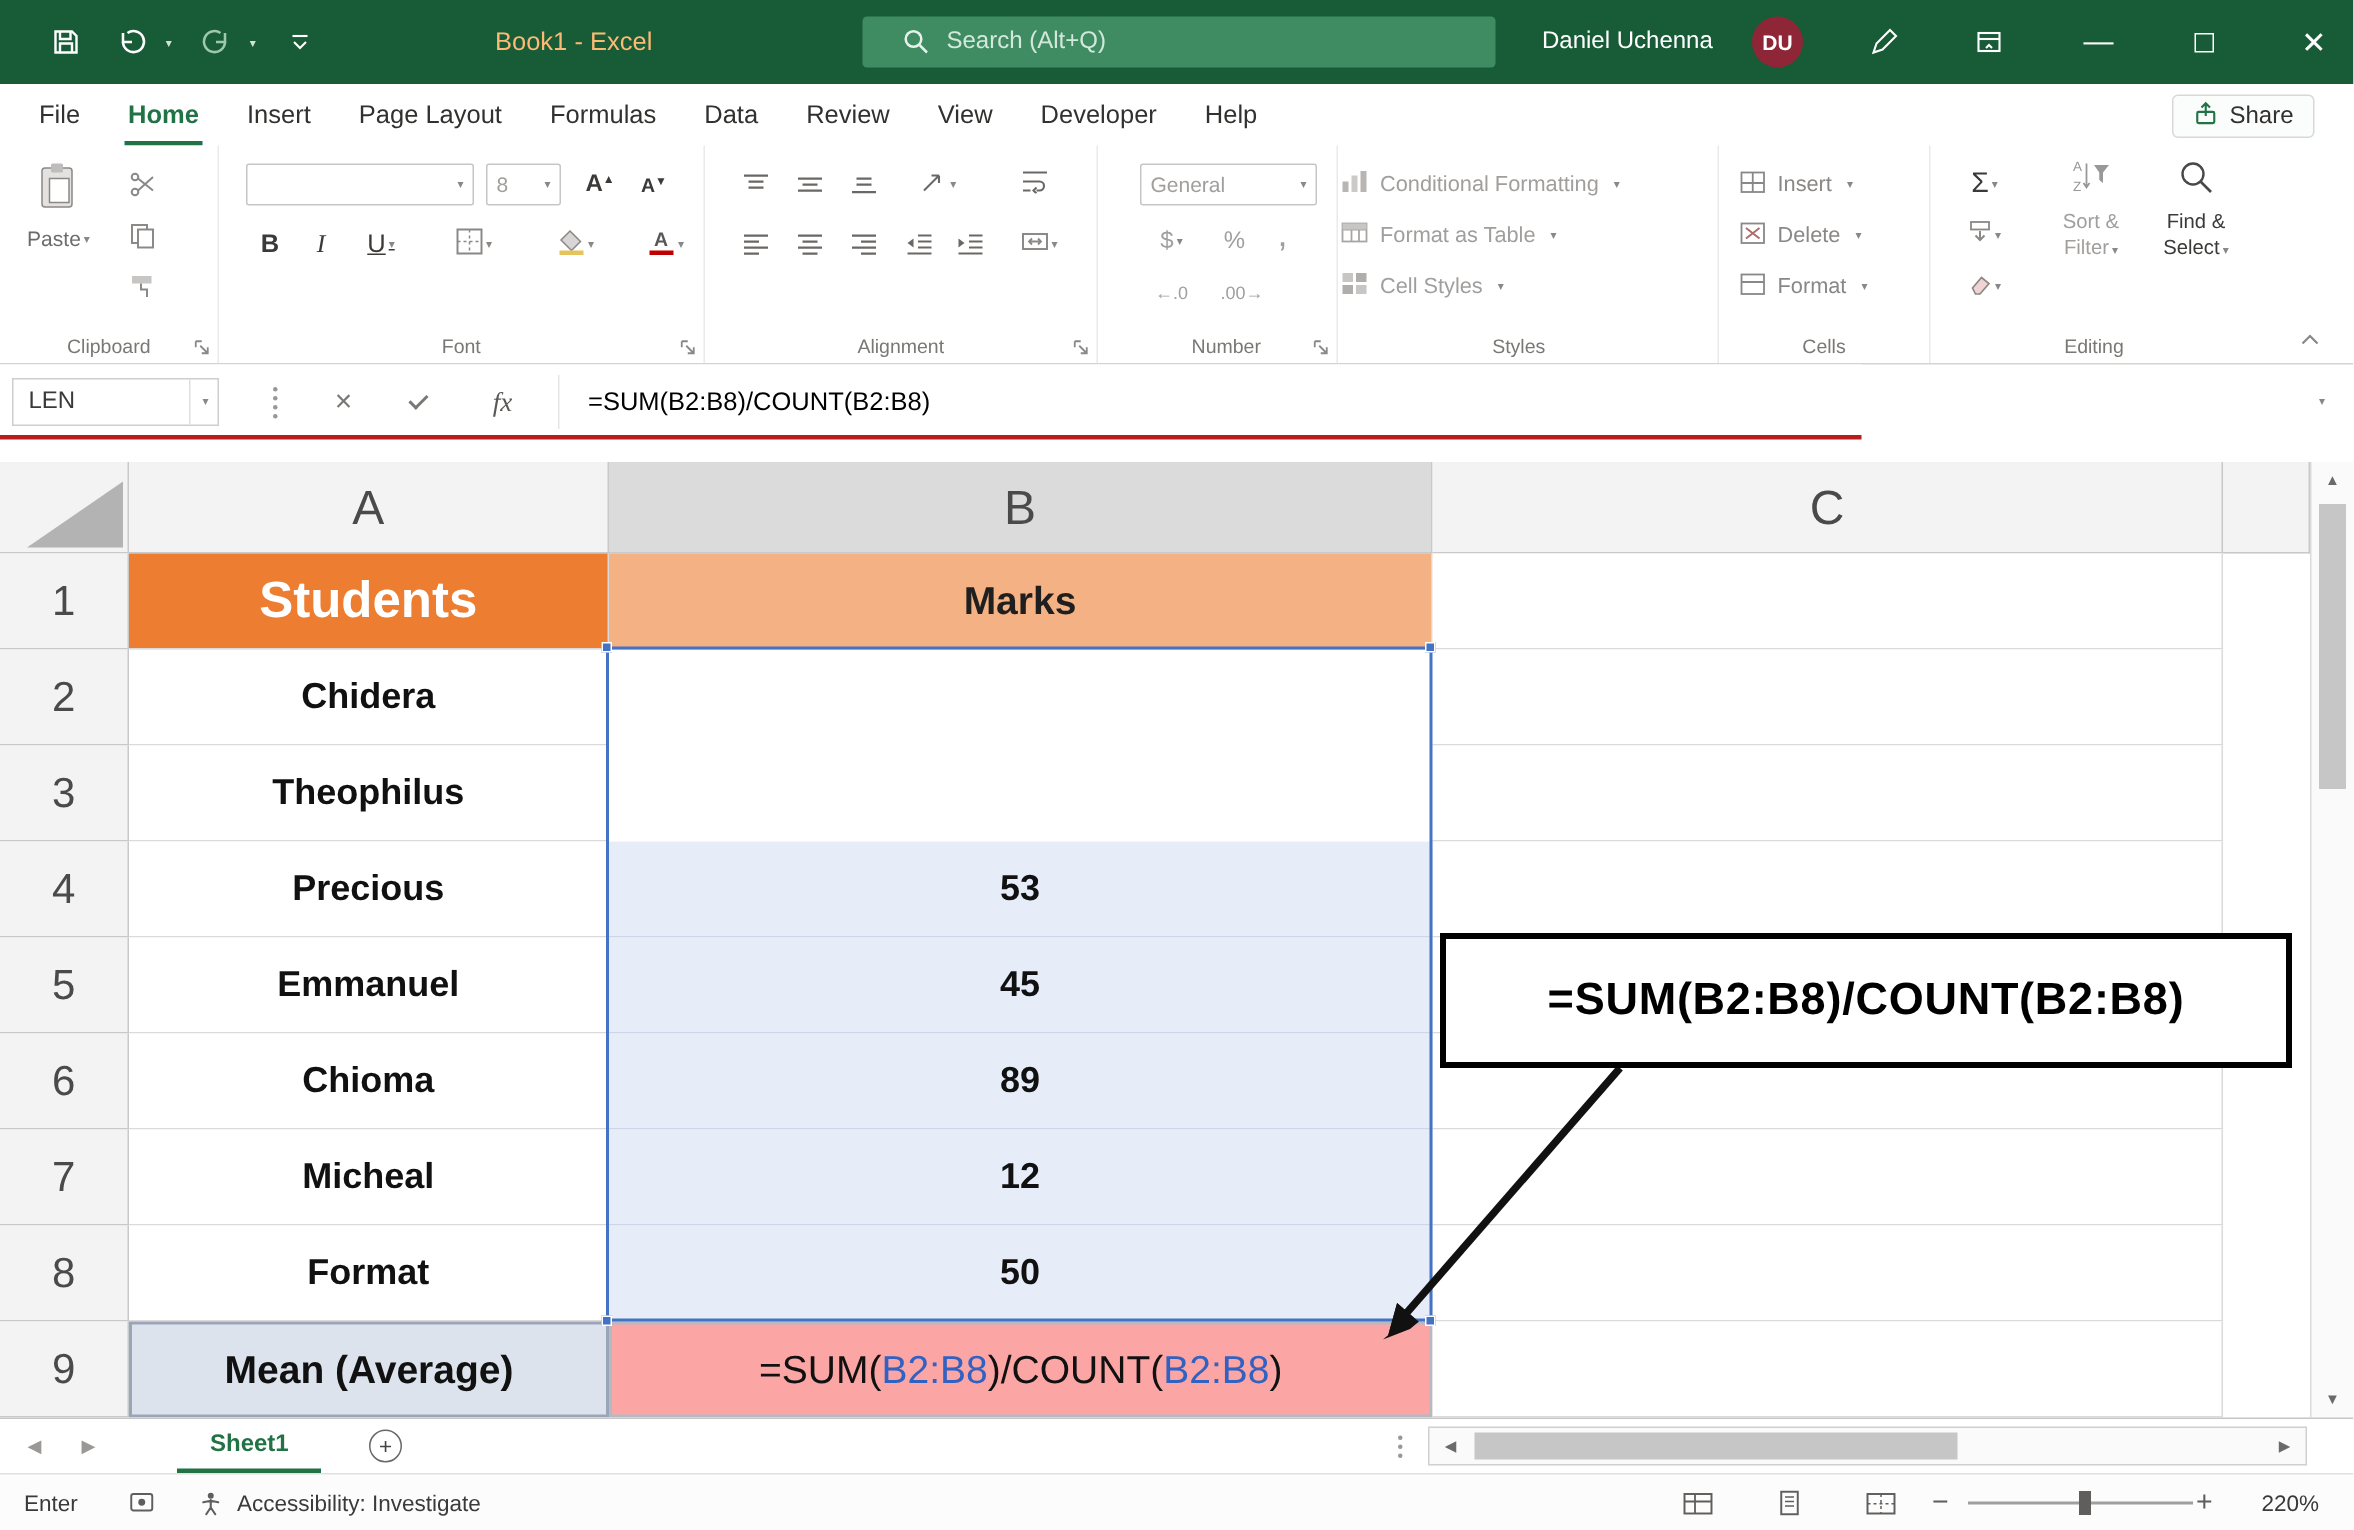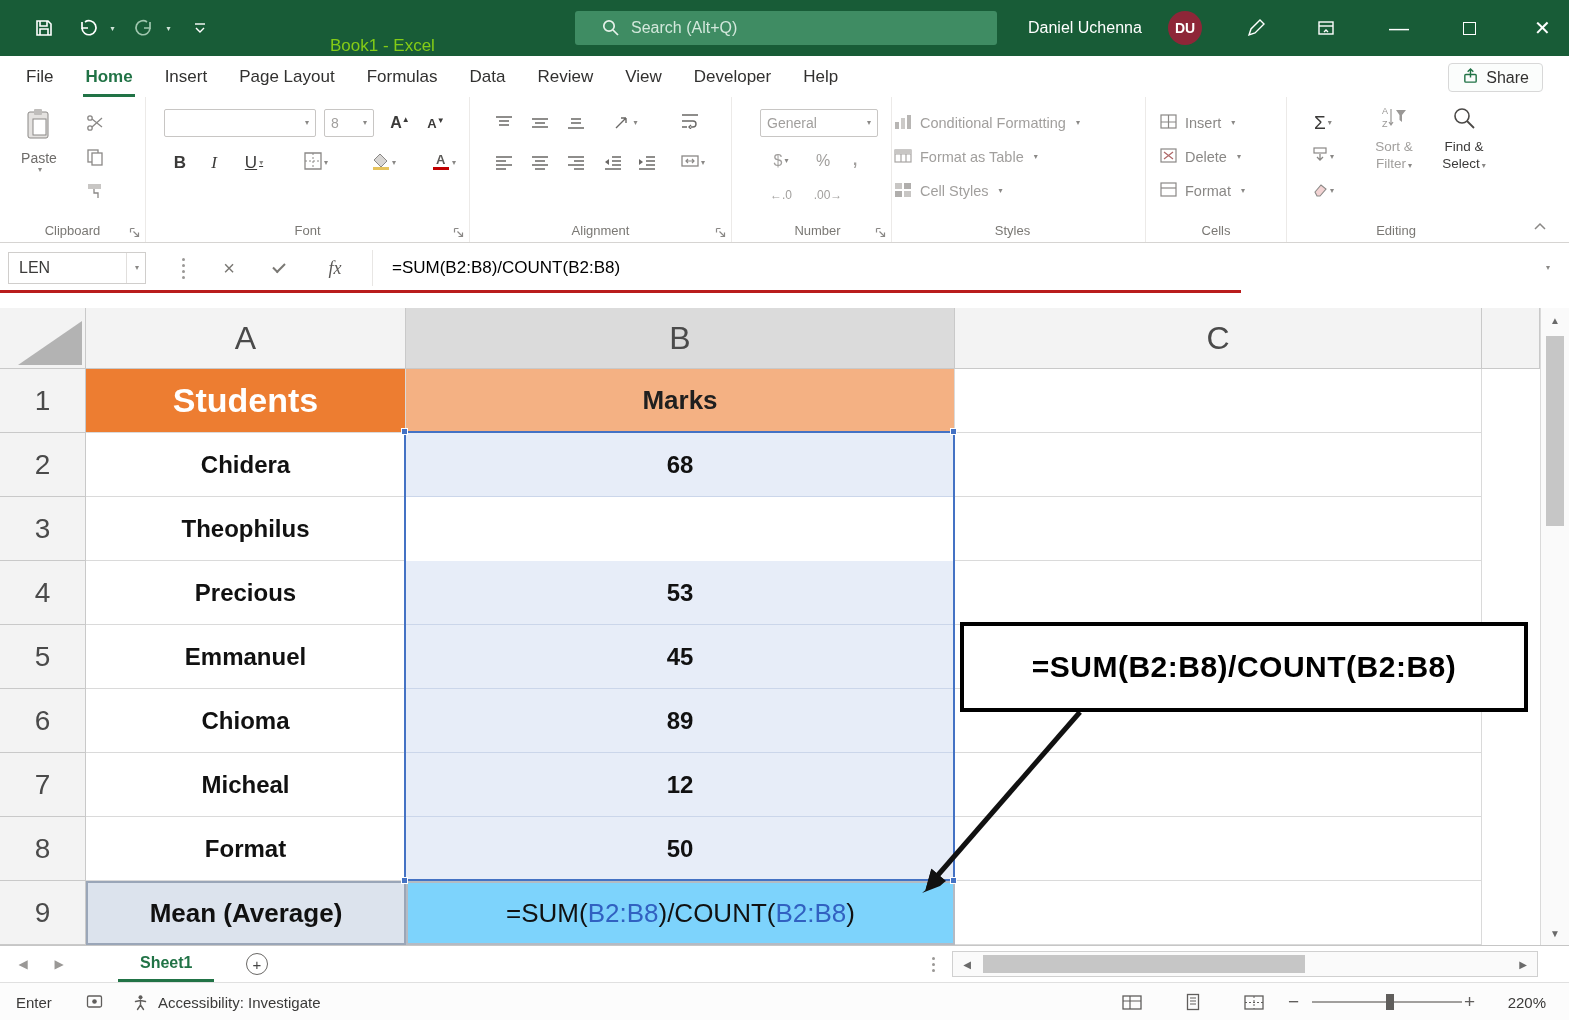--- a/index.html
+++ b/index.html
@@ -3,21 +3,21 @@
 <meta charset="utf-8">
 <style>
   *{margin:0;padding:0;box-sizing:border-box}
   html,body{width:1569px;height:1020px;overflow:hidden;background:#fff;
     font-family:"Liberation Sans",sans-serif;color:#3B3A39}
   #app{position:relative;width:1569px;height:1020px;background:#fff}
 
   
   .titlebar{position:absolute;left:0;top:0;width:1569px;height:56px;background:#185C37;color:#fff}
   .titlebar .qat{position:absolute;top:0;height:56px;display:flex;align-items:center;justify-content:center}
-  .ttl{position:absolute;left:330px;top:0;height:56px;display:flex;align-items:flex-end;font-size:17px;color:#84cc16}
+  .ttl{position:absolute;left:330px;top:0;height:56px;display:flex;align-items:center;font-size:17px;color:#fdba74}
   .searchbox{position:absolute;left:575px;top:11px;width:422px;height:34px;background:#3F8C63;border-radius:3px;
     display:flex;align-items:center;padding-left:56px;font-size:16px;color:#D3E8DC}
   .searchbox .mag{position:absolute;left:26px;top:7px}
   .wbtn{position:absolute;top:0;width:46px;height:56px;display:flex;align-items:center;justify-content:center;font-size:20px;color:#fff}
   .avatar{position:absolute;left:1168px;top:11px;width:34px;height:34px;border-radius:50%;background:#8E2638;
     display:flex;align-items:center;justify-content:center;font-size:14px;font-weight:700;color:#fff}
   .uname{position:absolute;left:1028px;top:0;height:56px;display:flex;align-items:center;font-size:16px;color:#fff}
   .chevW{font-size:8px;color:#CFE4D8;margin-left:3px}
 
   
@@ -37,21 +37,21 @@
   .tbtn{position:absolute;display:flex;align-items:center;justify-content:center;height:28px;border-radius:2px}
   .dim{color:#A19F9D}
   .combo{position:absolute;height:28px;border:1px solid #C8C6C4;border-radius:2px;display:flex;align-items:center;
     padding:0 6px;font-size:14px;color:#A19F9D;background:#fff}
   .combo .chev{margin-left:auto}
   .bigv{position:absolute;width:62px;top:8px;height:122px;display:flex;flex-direction:column;align-items:center;gap:4px;text-align:center}
   .bigv .lbl{font-size:13.5px;line-height:1.25}
   .stylerow{position:absolute;left:14px;height:28px;display:flex;align-items:center;gap:8px;font-size:14.5px}
   .paste{position:absolute;left:10px;top:10px;width:58px;height:106px;display:flex;flex-direction:column;align-items:center;
     justify-content:flex-start;gap:6px;border-radius:2px}
-  .paste .plbl{font-size:14px;color:#6E6C6A;display:flex;flex-direction:column;align-items:center;line-height:1.1}
+  .paste .plbl{font-size:14px;color:#6E6C6A;display:flex;flex-direction:row;align-items:center;line-height:1.1}
 
   
   .formulabar{position:absolute;left:0;top:243px;width:1241px;height:50px;background:#fff;border-bottom:3px solid #b91c1c}
   .namebox{position:absolute;left:8px;top:9px;width:138px;height:32px;border:1px solid #D0CECC;display:flex;align-items:center}
   .namebox .nm{padding-left:10px;font-size:16px;color:#3B3A39;flex:1}
   .fbtn{position:absolute;top:9px;height:32px;width:34px;display:flex;align-items:center;justify-content:center;color:#7A7874}
   .fx{font-family:"Liberation Serif",serif;font-style:italic;font-size:18px;color:#5A5856}
   .ftext{position:absolute;left:392px;top:9px;height:32px;display:flex;align-items:center;font-size:17px;color:#000}
   .vdots{display:flex;flex-direction:column;gap:3px}
   .vdots i{width:3px;height:3px;background:#9A9896;border-radius:50%}
@@ -70,21 +70,21 @@
   .cell{position:absolute;height:64px;display:flex;align-items:center;justify-content:center;background:#fff;
     border-right:1px solid #DADADA;border-bottom:1px solid #DADADA;font-size:24px;color:#111}
   .cA{left:86px;width:320px}
   .cB{left:406px;width:549px}
   .cC{left:955px;width:527px}
   .hdrA{background:#ED7D31;color:#fff;font-weight:700;font-size:34px}
   .hdrB{background:#F4B183;color:#1F1F1F;font-weight:700;font-size:26px}
   .name{font-weight:600}
   .mark{background:#E7EDF8;border-right:1px solid #CBD6EA;border-bottom:1px solid #CBD6EA;font-weight:700}
   .meanA{background:#DCE3ED;border:2px solid #9AA6B8;font-weight:700;font-size:26px}
-  .meanB{background:#7dd3fc;border:2px solid #B4BAC3;font-size:26px}
+  .meanB{background:#fca5a5;border:2px solid #B4BAC3;font-size:26px}
   .ref{color:#3161C1}
   .selrect{position:absolute;left:404px;top:123px;width:551px;height:450px;border:2px solid #4472C4;pointer-events:none;z-index:5}
   .hdl{position:absolute;width:7px;height:7px;background:#4472C4;border:1px solid #fff;z-index:6}
 
   
   .callout{position:absolute;left:960px;top:622px;width:568px;height:90px;border:4px solid #000;background:#fff;z-index:30;
     display:flex;align-items:center;justify-content:center;font-size:30px;font-weight:700;color:#000;letter-spacing:.5px}
   .arrowsvg{position:absolute;left:880px;top:700px;z-index:29}
 
   
@@ -562,21 +562,20 @@
     <div class="rowhdr" style="top:381px;height:64px">6</div>
     <div class="rowhdr" style="top:445px;height:64px">7</div>
     <div class="rowhdr" style="top:509px;height:64px">8</div>
     <div class="rowhdr" style="top:573px;height:64px">9</div>
 
     <div class="cell cA hdrA" style="top:61px">Students</div>
     <div class="cell cB hdrB" style="top:61px">Marks</div>
     <div class="cell cC" style="top:61px"></div>
 
     <div class="cell cA name" style="top:125px">Chidera</div>
-    <div class="cell cB mark" style="top:125px">68</div>
     <div class="cell cC" style="top:125px"></div>
 
     <div class="cell cA name" style="top:189px">Theophilus</div>
     <div class="cell cC" style="top:189px"></div>
 
     <div class="cell cA name" style="top:253px">Precious</div>
     <div class="cell cB mark" style="top:253px">53</div>
     <div class="cell cC" style="top:253px"></div>
 
     <div class="cell cA name" style="top:317px">Emmanuel</div>

